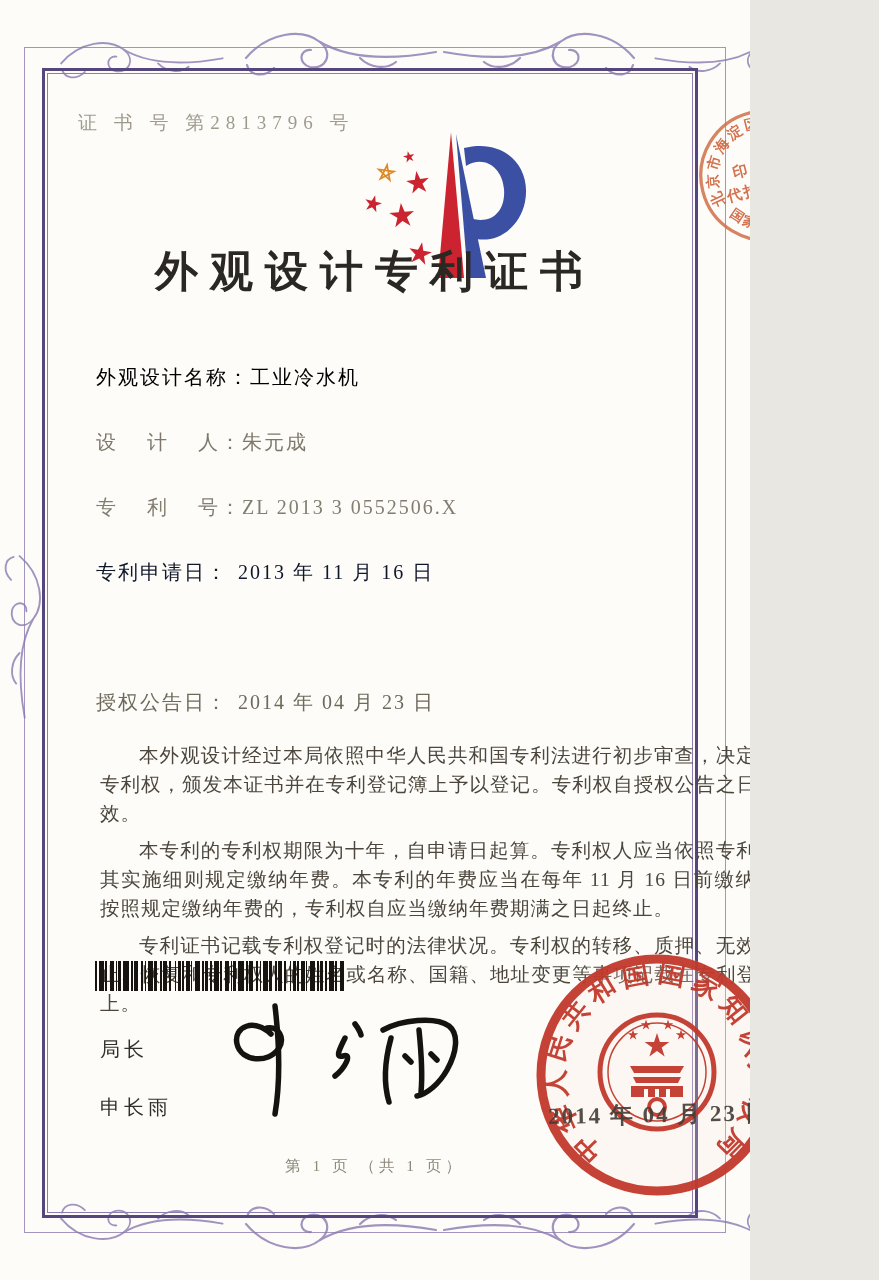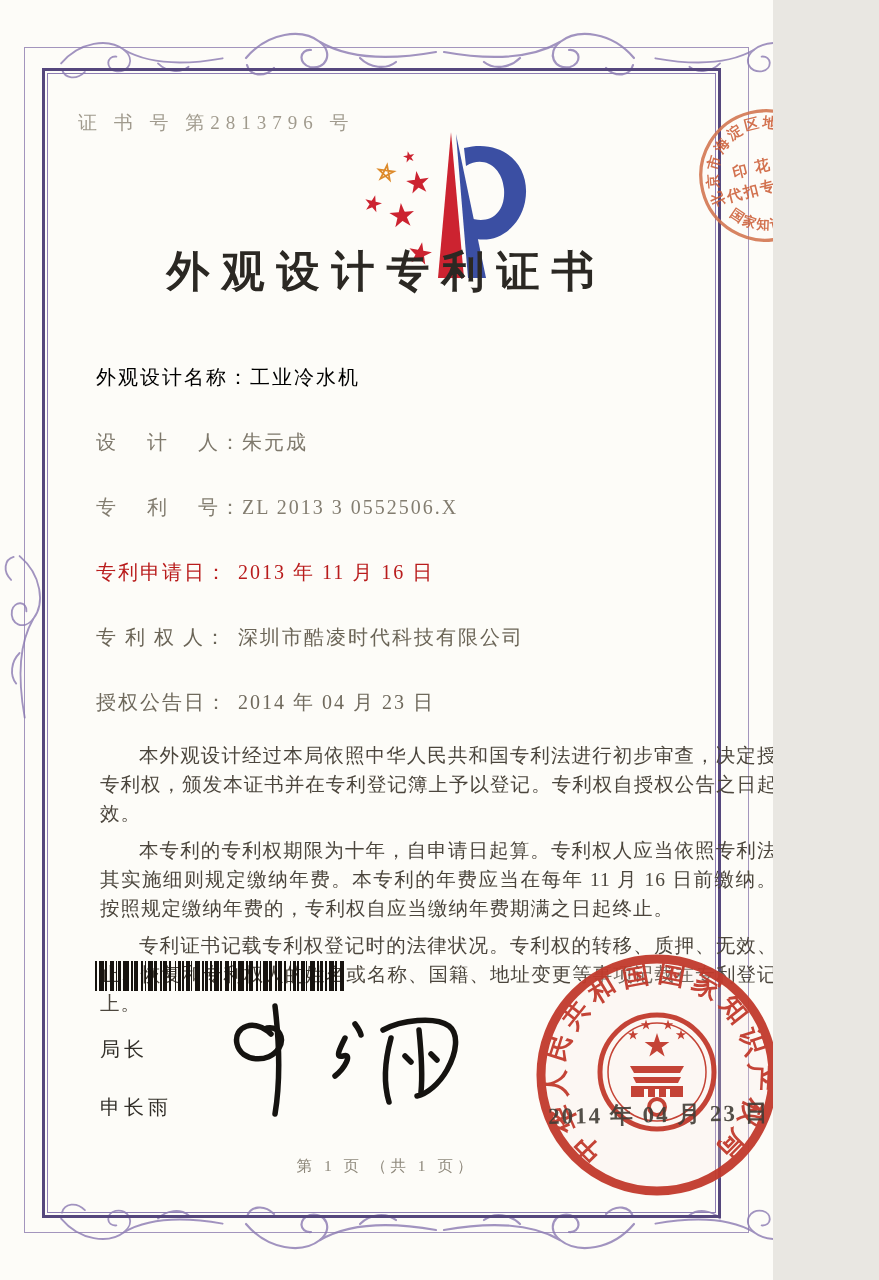--- a/index.html
+++ b/index.html
@@ -1,34 +1,34 @@
 <!DOCTYPE html>
 <html><head>
 <meta charset="utf-8">
 <style>
   html,body{margin:0;padding:0;background:#e9e7e2;}
   #page{position:relative;width:750px;height:1280px;background:#fdfcf8;overflow:hidden;
-        font-family:"Liberation Serif","DejaVu Serif",serif;padding-left:23px;}
+        font-family:"Liberation Serif","DejaVu Serif",serif;}
   .abs{position:absolute;}
   
   #outer-frame{position:absolute;top:47px;left:24px;right:24px;bottom:47px;
                border:1.5px solid #9383b3;opacity:.85;}
   .flourish{position:absolute;opacity:.8;}
   
   #inner-frame{position:absolute;top:68px;left:42px;right:52px;bottom:62px;
                border:3px solid #55477d;}
   #inner-frame-thin{position:absolute;top:2px;left:2px;right:2px;bottom:2px;
                border:1px solid #8d7db3;}
   #cert-no{left:78px;top:110px;font-size:19px;letter-spacing:6px;color:#a09a8d;}
   #title{left:0;right:0;top:243px;text-align:center;font-size:43px;font-weight:bold;
          letter-spacing:12px;color:#2b2823;}
   .field-row{left:96px;font-size:20px;letter-spacing:2px;white-space:nowrap;}
   .flabel{display:inline-block;min-width:142px;}
   .r1{color:#000000;} .r2{color:#7e786b;} .r3{color:#837d70;}
-  .r4{color:#b91c1c;} .r5{color:#6b6557;} .r6{color:#6f695c;}
+  .r4{color:#0f172a;} .r5{color:#6b6557;} .r6{color:#6f695c;}
   #body-text{left:92px;top:733px;width:714px;color:#4c463d;font-size:19.5px;
              line-height:29px;letter-spacing:1px;text-align:justify;}
   #body-text p{margin:8px;text-indent:2em;}
   #signer-title{top:1036px;} #signer-name{top:1078px;}
   #footer{left:0;right:0;top:1156px;text-align:center;font-size:15.5px;
           color:#8e887b;letter-spacing:4px;}
   #tax-stamp{left:668px;top:78px;transform:rotate(-14deg);opacity:.88;}
   .stamp-arc{font-size:14px;letter-spacing:2.5px;fill:#cd5f38;font-weight:bold;}
   .stamp-arc-b{font-size:13px;letter-spacing:1.5px;fill:#cd5f38;font-weight:bold;}
   .stamp-center{font-size:14.5px;letter-spacing:2px;fill:#cd5f38;font-weight:bold;}
@@ -118,23 +118,20 @@
   </div>
   <div class="abs field-row r2" style="top:429px;">
     <span class="flabel">设　 计　 人：</span><span>朱元成</span>
   </div>
   <div class="abs field-row r3" style="top:494px;">
     <span class="flabel">专　 利　 号：</span><span>ZL 2013 3 0552506.X</span>
   </div>
   <div class="abs field-row r4" style="top:559px;">
     <span class="flabel">专利申请日：</span><span>2013 年 11 月 16 日</span>
   </div>
-  <div class="abs field-row r5" style="top:624px;">
-    <span class="flabel">专 利 权 人：</span><span>深圳市酷凌时代科技有限公司</span>
-  </div>
   <div class="abs field-row r6" style="top:689px;">
     <span class="flabel">授权公告日：</span><span>2014 年 04 月 23 日</span>
   </div>
 
   <div class="abs" id="body-text">
     <p>本外观设计经过本局依照中华人民共和国专利法进行初步审查，决定授予专利权，颁发本证书并在专利登记簿上予以登记。专利权自授权公告之日起生效。</p>
     <p>本专利的专利权期限为十年，自申请日起算。专利权人应当依照专利法及其实施细则规定缴纳年费。本专利的年费应当在每年 11 月 16 日前缴纳。未按照规定缴纳年费的，专利权自应当缴纳年费期满之日起终止。</p>
     <p>专利证书记载专利权登记时的法律状况。专利权的转移、质押、无效、终止、恢复和专利权人的姓名或名称、国籍、地址变更等事项记载在专利登记簿上。</p>
   </div>
 

